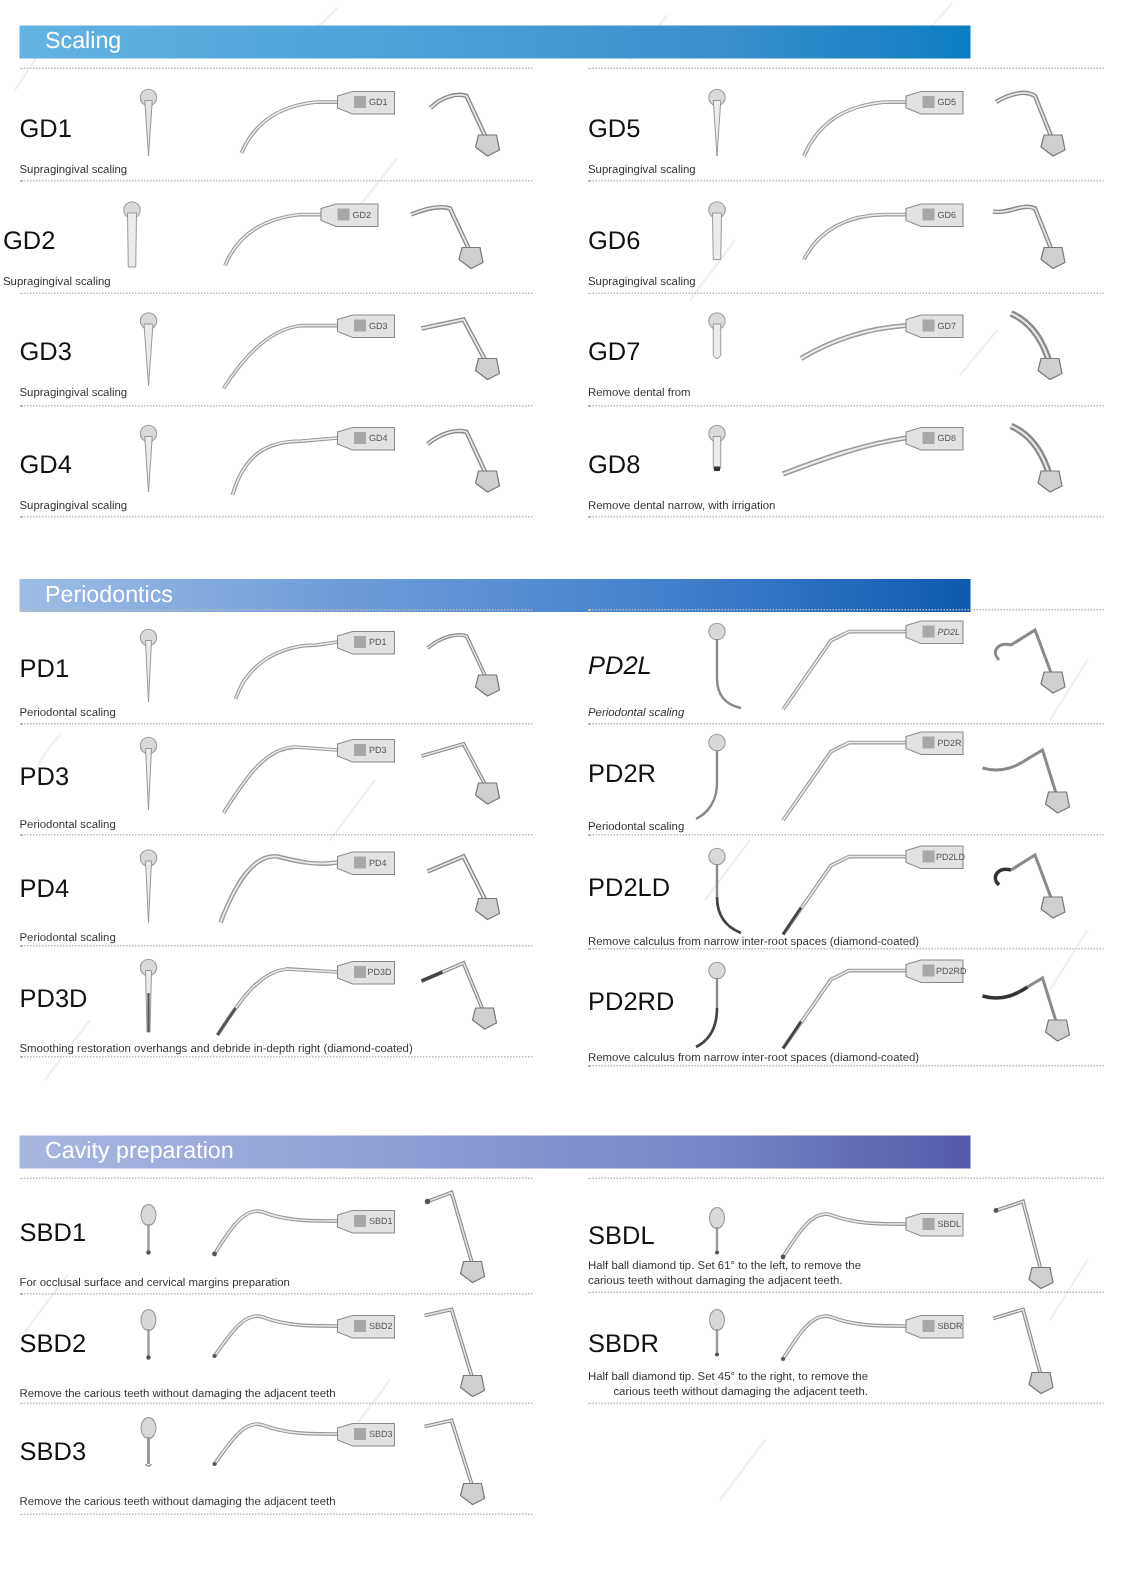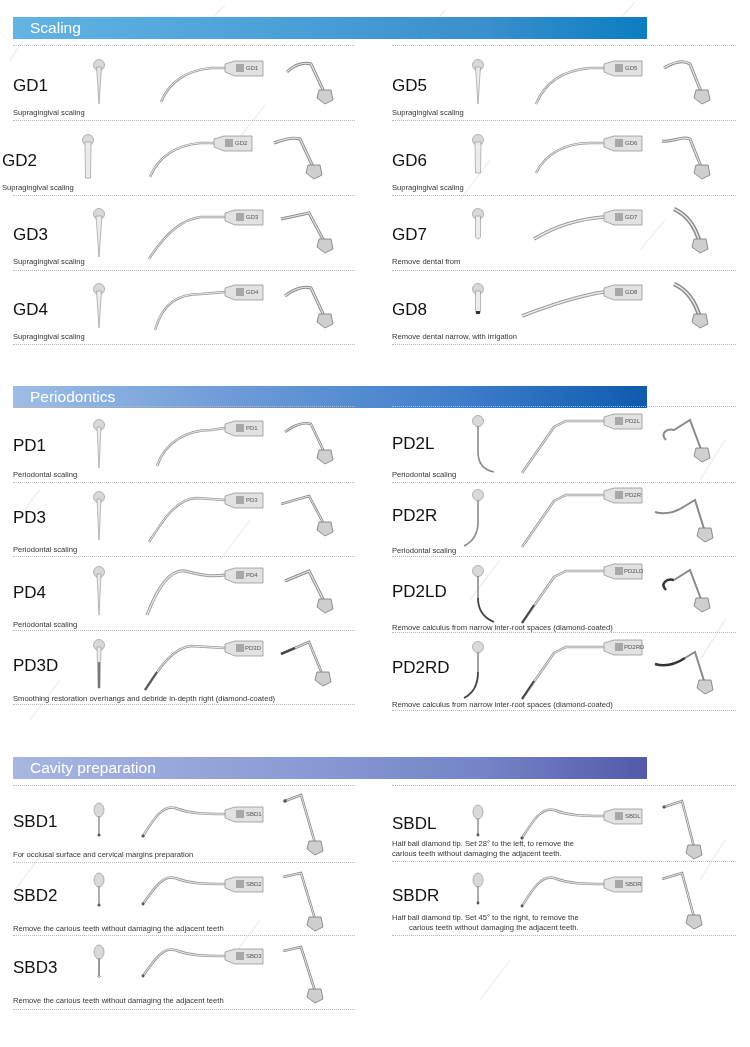--- a/index.html
+++ b/index.html
@@ -309,21 +309,21 @@
   <svg class="tip-angle" viewBox="0 0 56 56">
       <path d="M0 16 L 28 4 L 42 38" fill="none" stroke="#8a8a8a" stroke-width="2.5"></path>
       <path d="M0 16 L 28 4 L 42 38" fill="none" stroke="#e6e6e6" stroke-width="1"></path>
       <path d="M0 16 L 14 10" stroke="#444" stroke-width="2"></path>
       <path d="M36 34 L 48 34 L 50 44 L 42 48 L 34 42 Z" fill="#cfcfcf" stroke="#777" stroke-width="0.8"></path>
     </svg>
   <div class="desc" style="top:56px;">Smoothing restoration overhangs and debride in-depth right (diamond-coated)</div>
 </div>
 <div class="dots" style="top:704px;left:13px;width:342px;"></div>
 
-<div class="item" style="left:392px;top:410px;">
+<div class="item" style="left:392px;top:410px;font-style:italic;">
   <div class="code" style="top:24px;">PD2L</div>
   <svg class="tip-front" viewBox="0 0 16 52" style="height:60px;">
       <circle cx="8" cy="7" r="5.5" fill="#d9d9d9" stroke="#9a9a9a" stroke-width="0.7"></circle>
       <path d="M8 12 L8 38 C 8 50, 14 56, 24 58" fill="none" stroke="#8a8a8a" stroke-width="1.6"></path>
     </svg>
   <svg class="tip-side" viewBox="0 0 126 56" style="height:62px;">
       <path d="M2 60 L 34 14 L 46 8 L 84 8" fill="none" stroke="#9a9a9a" stroke-width="2.5"></path>
       <path d="M2 60 L 34 14 L 46 8 L 84 8" fill="none" stroke="#ececec" stroke-width="1"></path>
       <path d="M84 4 L 94 1 L 122 1 L 122 16 L 94 16 L 84 12 Z" fill="#e2e2e2" stroke="#8a8a8a" stroke-width="0.7"></path>
       <rect x="95" y="4" width="8" height="8" fill="#a8a8a8"></rect>
@@ -498,21 +498,21 @@
       <rect x="95" y="14" width="8" height="8" fill="#a8a8a8"></rect>
       <text class="label-tag" x="105" y="20">SBDL</text>
     </svg>
   <svg class="tip-angle" viewBox="0 0 56 56" style="top:0px;height:66px;">
       <path d="M4 10 L 22 4 L 34 50" fill="none" stroke="#8a8a8a" stroke-width="2.5"></path>
       <path d="M4 10 L 22 4 L 34 50" fill="none" stroke="#e6e6e6" stroke-width="1"></path>
       <circle cx="4" cy="10" r="1.6" fill="#555"></circle>
       <path d="M28 48 L 40 48 L 42 58 L 34 62 L 26 56 Z" fill="#cfcfcf" stroke="#777" stroke-width="0.8"></path>
     </svg>
   <div class="desc" style="top:47px;">
-      <div>Half ball diamond tip. Set 28° to the left, to remove the</div>
+      <div>Half ball diamond tip. Set 61° to the left, to remove the</div>
       <div>carious teeth without damaging the adjacent teeth.</div>
     </div>
 </div>
 <div class="dots" style="top:861px;left:392px;width:344px;"></div>
 
 <div class="item" style="left:392px;top:866px;">
   <div class="code" style="top:20px;">SBDR</div>
   <svg class="tip-front" viewBox="0 0 16 52" style="top:4px;">
       <ellipse cx="8" cy="10" rx="5" ry="7" fill="#d9d9d9" stroke="#9a9a9a" stroke-width="0.7"></ellipse>
       <line x1="8" y1="16" x2="8" y2="32" stroke="#9a9a9a" stroke-width="1.6"></line>

